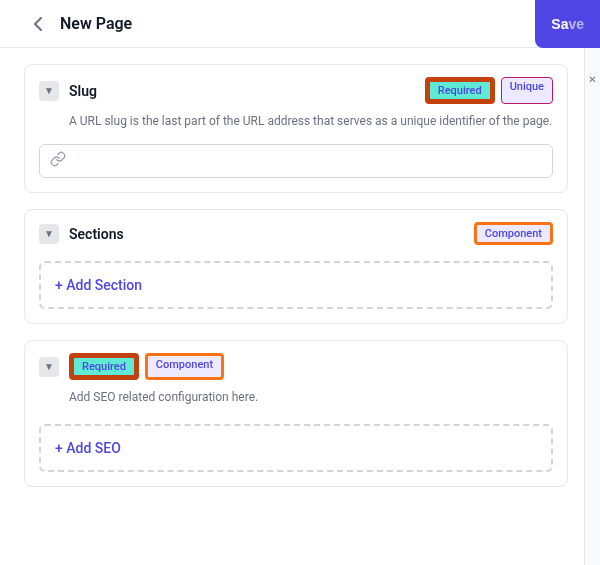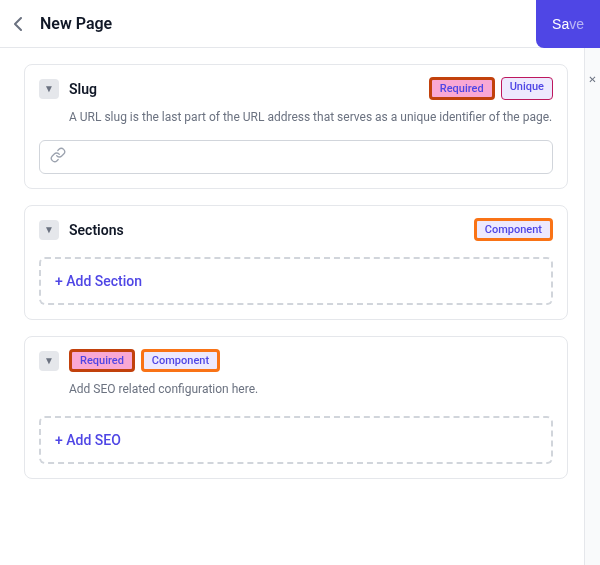--- a/index.html
+++ b/index.html
@@ -9,21 +9,21 @@
       width: 600px;
       height: 565px;
       overflow: hidden;
       position: relative;
     }
 
     
     .header {
       display: flex;
       align-items: center;
-      padding: 8px 4px;
+      padding: 8px 24px;
       border-bottom: 1px solid #e5e7eb;
       height: 48px;
       background: #fff;
     }
     .back-btn {
       width: 28px;
       height: 28px;
       display: flex;
       align-items: center;
       justify-content: center;
@@ -39,21 +39,21 @@
       margin-left: 8px;
       flex: 1;
     }
     .save-btn {
       background: #4f46e5;
       color: #fff;
       border: none;
       border-radius: 6px;
       padding: 6px 16px;
       font-size: 14px;
-      font-weight: 400;
+      font-weight: 700;
       cursor: pointer;
       position: absolute;
       right: 0;
       top: 0;
       height: 48px;
       border-radius: 0 0 0 8px;
     }
 
     
     .content {
@@ -118,23 +118,23 @@
       display: flex;
       gap: 6px;
     }
     .badge {
       font-size: 11px;
       padding: 2px 8px;
       border-radius: 4px;
       font-weight: 500;
     }
     .badge-required {
-      background: #f9a8d4;
+      background: #5eead4;
       color: #4f46e5;
-      border: 3px solid #c2410c;
+      border: 5px solid #c2410c;
     }
     .badge-unique {
       background: #ede9fe;
       color: #4f46e5;
       border: 1px solid #be185d;
     }
     .badge-component {
       background: #ede9fe;
       color: #4f46e5;
       border: 3px solid #f97316;

